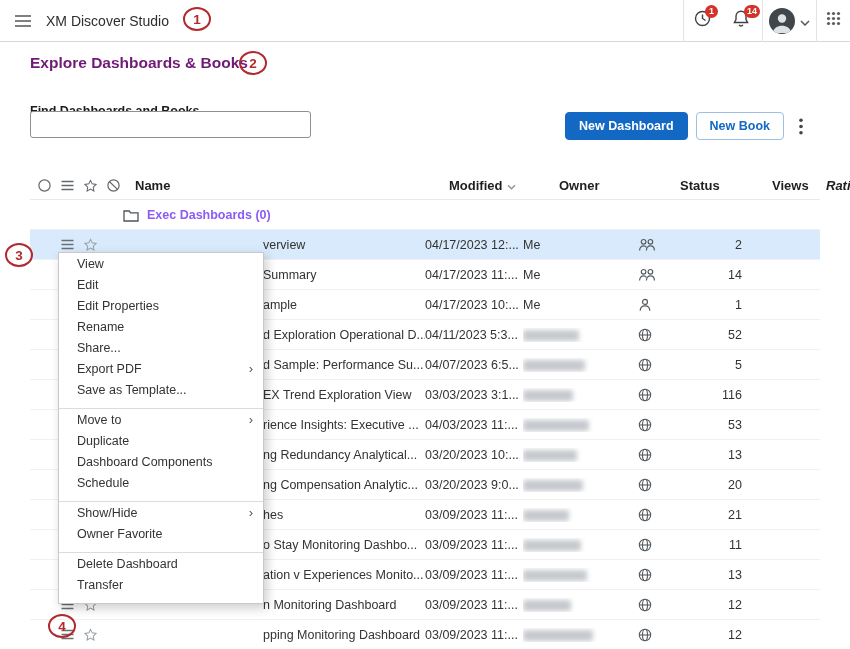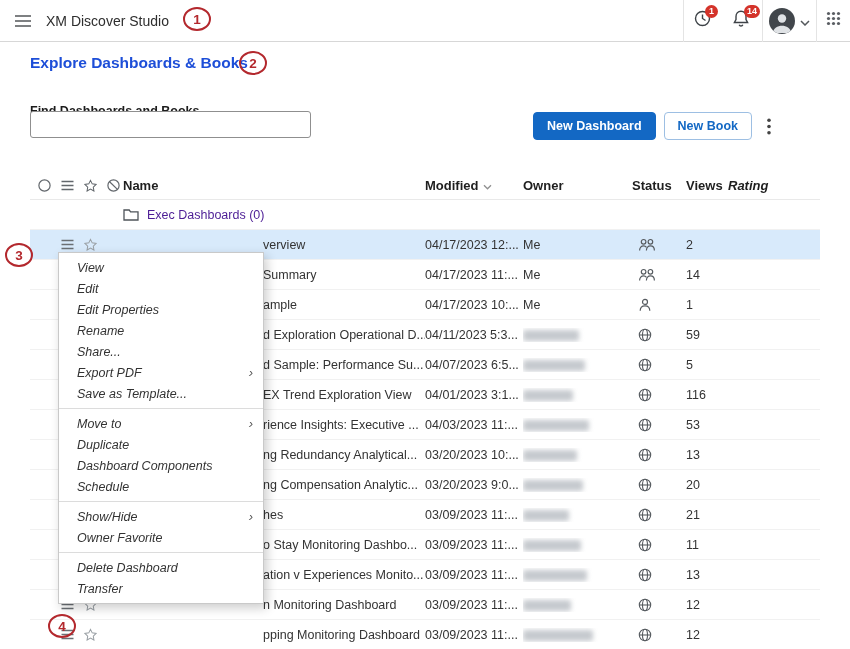--- a/index.html
+++ b/index.html
@@ -18,58 +18,58 @@
   .sec-clock { width:37px; border-left:1px solid #e4e4e4; }
   .sec-bell  { width:42px; }
   .sec-user  { width:54px; border-left:1px solid #e4e4e4; gap:5px; }
   .sec-apps  { width:34px; border-left:1px solid #e4e4e4; }
   .badge { position:absolute; top:5px; background:#d4332a; color:#fff; font-size:9px; font-weight:bold;
            border-radius:7px; min-width:13px; height:13px; line-height:13px; text-align:center; padding:0 3px; }
   .sec-clock .badge { right:2px; }
   .sec-bell  .badge { right:2px; }
   .avatar { width:26px; height:26px; border-radius:50%; background:#41464b; overflow:hidden; position:relative; cursor:pointer; }
   
-  .page-title { position:absolute; left:30px; top:54px; font-size:15.5px; font-weight:bold; color:#1d4ed8; }
+  .page-title { position:absolute; left:30px; top:54px; font-size:15.5px; font-weight:bold; color:#701a75; }
   .find-label { position:absolute; left:30px; top:104px; font-size:12.5px; font-weight:bold; color:#1c1c1c; }
   .search { position:absolute; left:30px; top:111px; width:281px; height:27px; border:1px solid #8f8f8f;
             border-radius:3px; font-size:13px; padding:0 8px; font-family:inherit; }
-  .actions { position:absolute; top:112px; right:72px; display:flex; align-items:center; gap:8px; height:28px; }
+  .actions { position:absolute; top:112px; right:40px; display:flex; align-items:center; gap:8px; height:28px; }
   .btn { height:28px; border-radius:4px; font-size:12.5px; font-weight:bold; padding:0 13px;
          display:flex; align-items:center; cursor:pointer; font-family:inherit; }
   .btn-primary { background:#1368c4; border:1px solid #1368c4; color:#fff; }
   .btn-outline { background:#fff; border:1px solid #9dbfe3; color:#1368c4; }
   .kebab-btn { width:18px; height:28px; display:flex; align-items:center; justify-content:center; background:none; border:none; cursor:pointer; }
   
   .table { position:absolute; left:30px; top:172px; width:790px; }
   .thead { display:flex; align-items:center; height:28px; padding-left:8px; font-size:13px; font-weight:bold;
-           color:#1f1f1f; border-bottom:1px solid #e9e9e9; }
+           color:#1f1f1f; border-bottom:1px solid #e9e9e9;gap:12px; }
   .c-icons { width:85px; display:flex; align-items:center; gap:10px; flex:none; }
   .hic { width:13px; height:14px; display:flex; align-items:center; cursor:pointer; }
   .c-name { width:302px; flex:none; overflow:hidden; white-space:nowrap; }
   .c-modified { width:98px; flex:none; white-space:nowrap; overflow:hidden; }
   .c-owner { width:109px; flex:none; white-space:nowrap; overflow:hidden; }
   .c-status { width:54px; flex:none; }
-  .c-views { width:42px; flex:none; padding-right:12px; }
+  .c-views { width:42px; flex:none; text-align:right; padding-right:12px;margin-left:26px; }
   .c-rating { flex:1;font-style:italic; }
   .sort-caret { margin-left:5px; display:inline-block; }
   .trow { display:flex; align-items:center; height:30px; padding-left:8px; font-size:12.5px; color:#333;
           border-bottom:1px solid #f1f1f1; background:#fff; }
   .trow.selected { background:#d8eafb; }
-  .folder-row .c-name { font-weight:normal; color:#4c1d95; display:flex; align-items:flex-start; }
+  .folder-row .c-name { font-weight:bold; color:#8b5cf6; display:flex; align-items:flex-end; }
   .folder-ic { display:inline-flex; margin-right:8px; }
   .frag { margin-left:140px; white-space:nowrap; }
   .ric { width:13px; display:inline-flex; align-items:center; }
   .ic-spot { width:13px; display:inline-block; }
   .blurred { display:inline-block; height:11px; background:#b7bcc2; border-radius:2px; filter:blur(2.5px); opacity:.8; vertical-align:middle; }
   .sic { display:inline-flex; margin-left:6px; vertical-align:middle; }
   
   .ctx-menu { position:absolute; left:58px; top:252px; width:206px; background:#fff; border:1px solid #c9c9c9;
               box-shadow:3px 4px 10px rgba(0,0,0,.2); padding:4px 0; z-index:6; }
-  .ctx-item { display:flex; justify-content:space-between; align-items:center; height:21px;
-              padding:0 10px 0 18px; font-size:12.5px; color:#333; cursor:pointer;font-style:italic; }
+  .ctx-item { display:flex; justify-content:space-between; height:21px;
+              padding:0 10px 0 18px; font-size:12.5px; color:#333; cursor:pointer; }
   .ctx-arrow { color:#555; font-size:13px; line-height:1; }
   .ctx-div { height:1px; background:#dcdcdc; margin:4px 0; }
   
   .ann { position:absolute; width:28px; height:24px; border:2px solid #b3282d; border-radius:50%;
          color:#b3282d; font-weight:bold; font-size:13.5px; display:flex; align-items:center;
          justify-content:center; z-index:10; background:transparent; }
   .ann1 { left:183px; top:7px; }
   .ann2 { left:239px; top:51px; }
   .ann3 { left:5px;   top:243px; }
   .ann4 { left:48px;  top:614px; }
@@ -318,21 +318,21 @@
           <div class="c-owner"><span class="blurred" style="width:56px"></span></div>
           <div class="c-status"><span class="sic">
               <svg width="14" height="14" viewBox="0 0 14 14">
                 <g fill="none" stroke="#565b60" stroke-width="1.1">
                   <circle cx="7" cy="7" r="5.7"></circle>
                   <ellipse cx="7" cy="7" rx="2.5" ry="5.7"></ellipse>
                   <path d="M1.3 7h11.4"></path>
                 </g>
               </svg>
             </span></div>
-          <div class="c-views">59</div>
+          <div class="c-views">52</div>
           <div class="c-rating"></div>
         </div>
         <div class="trow">
           <div class="c-icons">
             <span class="ic-spot"></span>
             <span class="ric">
               <svg width="13" height="11">
                 <path d="M.5 1.5h12M.5 5.5h12M.5 9.5h12" stroke="#6a6f74" stroke-width="1.4"></path>
               </svg>
             </span>
@@ -365,21 +365,21 @@
                 <path d="M.5 1.5h12M.5 5.5h12M.5 9.5h12" stroke="#6a6f74" stroke-width="1.4"></path>
               </svg>
             </span>
             <span class="ric">
               <svg width="14" height="13" viewBox="0 0 14 13">
                 <path d="M7 1l1.85 3.75 4.15.6-3 2.92.7 4.13L7 10.45 3.3 12.4l.7-4.13-3-2.92 4.15-.6z" fill="none" stroke="#9aa0a5" stroke-width="1.1"></path>
               </svg>
             </span>
           </div>
           <div class="c-name"><span class="frag">EX Trend Exploration View</span></div>
-          <div class="c-modified">04/01/2023 3:1...</div>
+          <div class="c-modified">03/03/2023 3:1...</div>
           <div class="c-owner"><span class="blurred" style="width:50px"></span></div>
           <div class="c-status"><span class="sic">
               <svg width="14" height="14" viewBox="0 0 14 14">
                 <g fill="none" stroke="#565b60" stroke-width="1.1">
                   <circle cx="7" cy="7" r="5.7"></circle>
                   <ellipse cx="7" cy="7" rx="2.5" ry="5.7"></ellipse>
                   <path d="M1.3 7h11.4"></path>
                 </g>
               </svg>
             </span></div>

